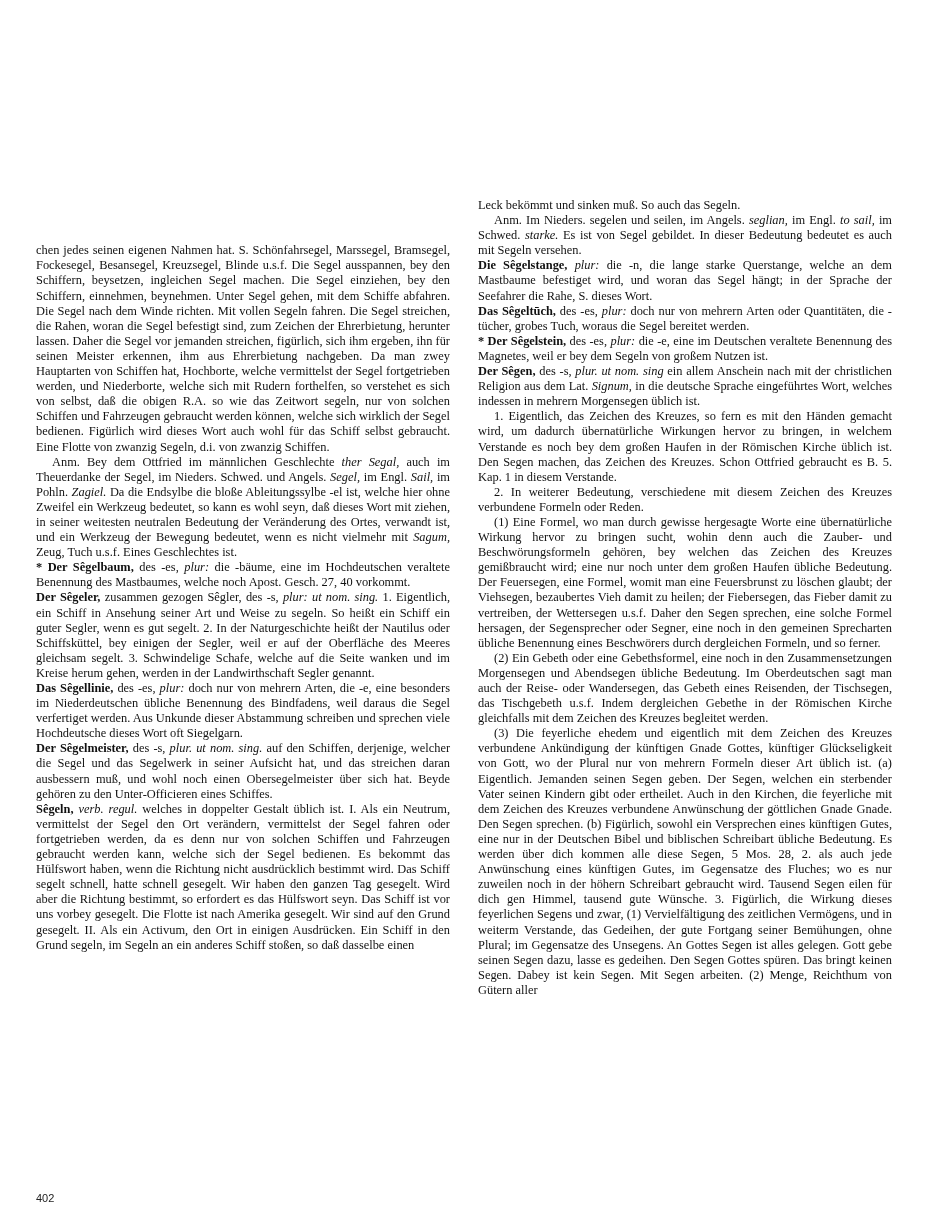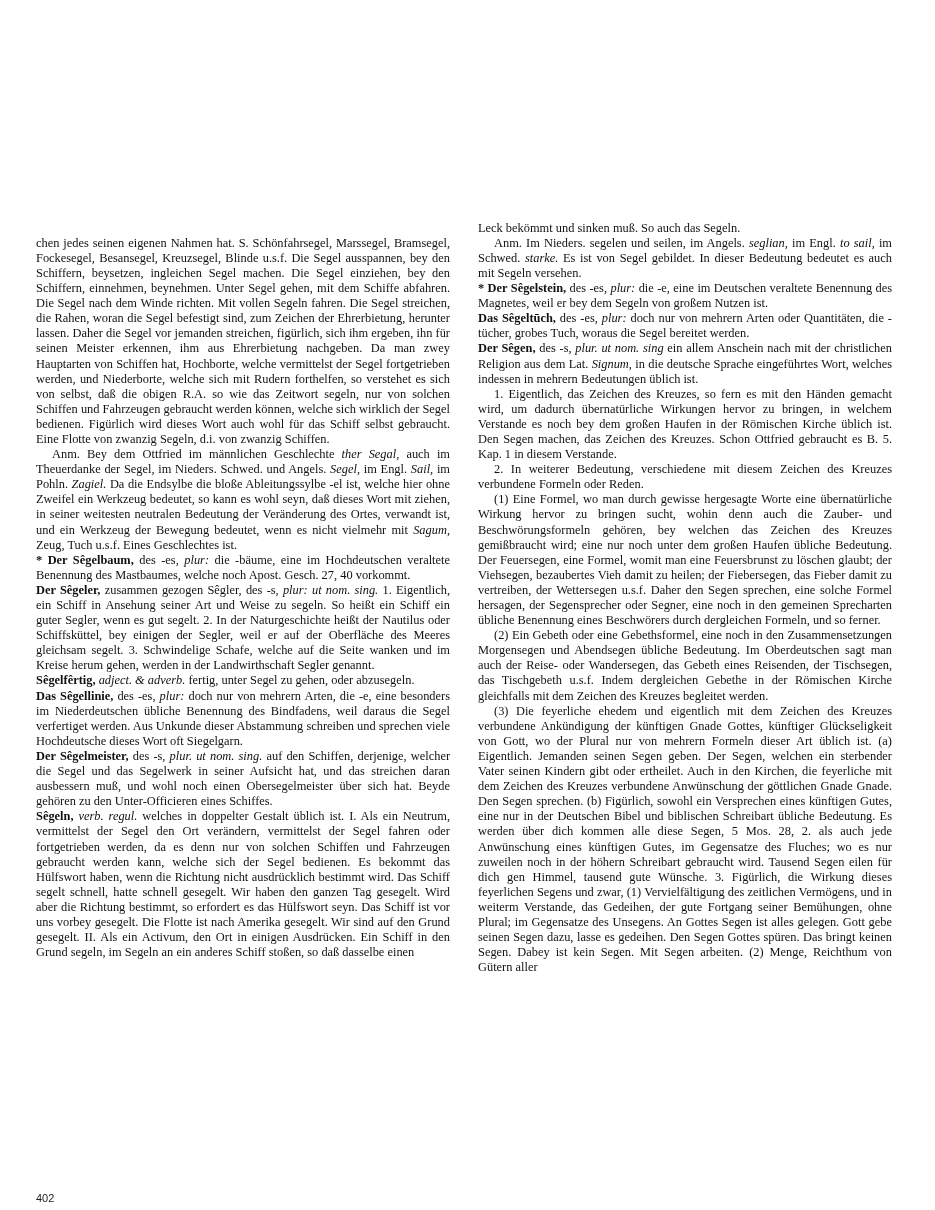--- a/index.html
+++ b/index.html
@@ -61,31 +61,31 @@
 </head>
 <body>
 
 <div class="page">
   <div class="columns">
     <div class="col" id="col-left">
         <p class="hang"><span>chen jedes seinen eigenen Nahmen hat. S. Schönfahrsegel, Marssegel, Bramsegel, Fockesegel, Besansegel, Kreuzsegel, Blinde u.s.f. Die Segel ausspannen, bey den Schiffern, beysetzen, ingleichen Segel machen. Die Segel einziehen, bey den Schiffern, einnehmen, beynehmen. Unter Segel gehen, mit dem Schiffe abfahren. Die Segel nach dem Winde richten. Mit vollen Segeln fahren. Die Segel streichen, die Rahen, woran die Segel befestigt sind, zum Zeichen der Ehrerbietung, herunter lassen. Daher die Segel vor jemanden streichen, figürlich, sich ihm ergeben, ihn für seinen Meister erkennen, ihm aus Ehrerbietung nachgeben. Da man zwey Hauptarten von Schiffen hat, Hochborte, welche vermittelst der Segel fortgetrieben werden, und Niederborte, welche sich mit Rudern forthelfen, so verstehet es sich von selbst, daß die obigen R.A. so wie das Zeitwort segeln, nur von solchen Schiffen und Fahrzeugen gebraucht werden können, welche sich wirklich der Segel bedienen. Figürlich wird dieses Wort auch wohl für das Schiff selbst gebraucht. Eine Flotte von zwanzig Segeln, d.i. von zwanzig Schiffen.</span></p>
         <p class="indent"><span>Anm. Bey dem Ottfried im männlichen Geschlechte </span><i>ther Segal,</i><span> auch im Theuerdanke der Segel, im Nieders. Schwed. und Angels. </span><i>Segel,</i><span> im Engl. </span><i>Sail,</i><span> im Pohln. </span><i>Zagiel.</i><span> Da die Endsylbe die bloße Ableitungssylbe -el ist, welche hier ohne Zweifel ein Werkzeug bedeutet, so kann es wohl seyn, daß dieses Wort mit ziehen, in seiner weitesten neutralen Bedeutung der Veränderung des Ortes, verwandt ist, und ein Werkzeug der Bewegung bedeutet, wenn es nicht vielmehr mit </span><i>Sagum,</i><span> Zeug, Tuch u.s.f. Eines Geschlechtes ist.</span></p>
         <p class="hang"><b>* Der Sêgelbaum,</b><span> des -es, </span><i>plur:</i><span> die -bäume, eine im Hochdeutschen veraltete Benennung des Mastbaumes, welche noch Apost. Gesch. 27, 40 vorkommt.</span></p>
         <p class="hang"><b>Der Sêgeler,</b><span> zusammen gezogen Sêgler, des -s, </span><i>plur: ut nom. sing.</i><span> 1. Eigentlich, ein Schiff in Ansehung seiner Art und Weise zu segeln. So heißt ein Schiff ein guter Segler, wenn es gut segelt. 2. In der Naturgeschichte heißt der Nautilus oder Schiffsküttel, bey einigen der Segler, weil er auf der Oberfläche des Meeres gleichsam segelt. 3. Schwindelige Schafe, welche auf die Seite wanken und im Kreise herum gehen, werden in der Landwirthschaft Segler genannt.</span></p>
-        <p class="hang"><b>Sêgelfêrtig,</b><span> </span><i>adject. &amp; adverb.</i><span> fertig, unter Segel zu gehen, oder abzusegeln.</span></p>
         <p class="hang"><b>Das Sêgellinie,</b><span> des -es, </span><i>plur:</i><span> doch nur von mehrern Arten, die -e, eine besonders im Niederdeutschen übliche Benennung des Bindfadens, weil daraus die Segel verfertiget werden. Aus Unkunde dieser Abstammung schreiben und sprechen viele Hochdeutsche dieses Wort oft Siegelgarn.</span></p>
         <p class="hang"><b>Der Sêgelmeister,</b><span> des -s, </span><i>plur. ut nom. sing.</i><span> auf den Schiffen, derjenige, welcher die Segel und das Segelwerk in seiner Aufsicht hat, und das streichen daran ausbessern muß, und wohl noch einen Obersegelmeister über sich hat. Beyde gehören zu den Unter-Officieren eines Schiffes.</span></p>
         <p class="hang"><b>Sêgeln,</b><span> </span><i>verb. regul.</i><span> welches in doppelter Gestalt üblich ist. I. Als ein Neutrum, vermittelst der Segel den Ort verändern, vermittelst der Segel fahren oder fortgetrieben werden, da es denn nur von solchen Schiffen und Fahrzeugen gebraucht werden kann, welche sich der Segel bedienen. Es bekommt das Hülfswort haben, wenn die Richtung nicht ausdrücklich bestimmt wird. Das Schiff segelt schnell, hatte schnell gesegelt. Wir haben den ganzen Tag gesegelt. Wird aber die Richtung bestimmt, so erfordert es das Hülfswort seyn. Das Schiff ist vor uns vorbey gesegelt. Die Flotte ist nach Amerika gesegelt. Wir sind auf den Grund gesegelt. II. Als ein Activum, den Ort in einigen Ausdrücken. Ein Schiff in den Grund segeln, im Segeln an ein anderes Schiff stoßen, so daß dasselbe einen</span></p>
       </div>
     <div class="col" id="col-right">
         <p class="hang"><span>Leck bekömmt und sinken muß. So auch das Segeln.</span></p>
         <p class="indent"><span>Anm. Im Nieders. segelen und seilen, im Angels. </span><i>seglian,</i><span> im Engl. </span><i>to sail,</i><span> im Schwed. </span><i>starke.</i><span> Es ist von Segel gebildet. In dieser Bedeutung bedeutet es auch mit Segeln versehen.</span></p>
+        <p class="hang"><b>Die Sêgelstange,</b><span> </span><i>plur:</i><span> die -n, die lange starke Querstange, welche an dem Mastbaume befestiget wird, und woran das Segel hängt; in der Sprache der Seefahrer die Rahe, S. dieses Wort.</span></p>
+        <p class="hang"><b>Das Sêgeltūch,</b><span> des -es, </span><i>plur:</i><span> doch nur von mehrern Arten oder Quantitäten, die -tücher, grobes Tuch, woraus die Segel bereitet werden.</span></p>
         <p class="hang"><b>* Der Sêgelstein,</b><span> des -es, </span><i>plur:</i><span> die -e, eine im Deutschen veraltete Benennung des Magnetes, weil er bey dem Segeln von großem Nutzen ist.</span></p>
-        <p class="hang"><b>Das Sêgeltūch,</b><span> des -es, </span><i>plur:</i><span> doch nur von mehrern Arten oder Quantitäten, die -tücher, grobes Tuch, woraus die Segel bereitet werden.</span></p>
-        <p class="hang"><b>Der Sêgen,</b><span> des -s, </span><i>plur. ut nom. sing</i><span> ein allem Anschein nach mit der christlichen Religion aus dem Lat. </span><i>Signum,</i><span> in die deutsche Sprache eingeführtes Wort, welches indessen in mehrern Bedeutungen üblich ist.</span></p>
+        <p class="hang"><b>Der Sêgen,</b><span> des -s, </span><i>plur. ut nom. sing</i><span> ein allem Anschein nach mit der christlichen Religion aus dem Lat. </span><i>Signum,</i><span> in die deutsche Sprache eingeführtes Wort, welches indessen in mehrern Morgensegen üblich ist.</span></p>
         <p class="indent"><span>1. Eigentlich, das Zeichen des Kreuzes, so fern es mit den Händen gemacht wird, um dadurch übernatürliche Wirkungen hervor zu bringen, in welchem Verstande es noch bey dem großen Haufen in der Römischen Kirche üblich ist. Den Segen machen, das Zeichen des Kreuzes. Schon Ottfried gebraucht es B. 5. Kap. 1 in diesem Verstande.</span></p>
         <p class="indent"><span>2. In weiterer Bedeutung, verschiedene mit diesem Zeichen des Kreuzes verbundene Formeln oder Reden.</span></p>
         <p class="indent"><span>(1) Eine Formel, wo man durch gewisse hergesagte Worte eine übernatürliche Wirkung hervor zu bringen sucht, wohin denn auch die Zauber- und Beschwörungsformeln gehören, bey welchen das Zeichen des Kreuzes gemißbraucht wird; eine nur noch unter dem großen Haufen übliche Bedeutung. Der Feuersegen, eine Formel, womit man eine Feuersbrunst zu löschen glaubt; der Viehsegen, bezaubertes Vieh damit zu heilen; der Fiebersegen, das Fieber damit zu vertreiben, der Wettersegen u.s.f. Daher den Segen sprechen, eine solche Formel hersagen, der Segensprecher oder Segner, eine noch in den gemeinen Sprecharten übliche Benennung eines Beschwörers durch dergleichen Formeln, und so ferner.</span></p>
         <p class="indent"><span>(2) Ein Gebeth oder eine Gebethsformel, eine noch in den Zusammensetzungen Morgensegen und Abendsegen übliche Bedeutung. Im Oberdeutschen sagt man auch der Reise- oder Wandersegen, das Gebeth eines Reisenden, der Tischsegen, das Tischgebeth u.s.f. Indem dergleichen Gebethe in der Römischen Kirche gleichfalls mit dem Zeichen des Kreuzes begleitet werden.</span></p>
         <p class="indent"><span>(3) Die feyerliche ehedem und eigentlich mit dem Zeichen des Kreuzes verbundene Ankündigung der künftigen Gnade Gottes, künftiger Glückseligkeit von Gott, wo der Plural nur von mehrern Formeln dieser Art üblich ist. (a) Eigentlich. Jemanden seinen Segen geben. Der Segen, welchen ein sterbender Vater seinen Kindern gibt oder ertheilet. Auch in den Kirchen, die feyerliche mit dem Zeichen des Kreuzes verbundene Anwünschung der göttlichen Gnade Gnade. Den Segen sprechen. (b) Figürlich, sowohl ein Versprechen eines künftigen Gutes, eine nur in der Deutschen Bibel und biblischen Schreibart übliche Bedeutung. Es werden über dich kommen alle diese Segen, 5 Mos. 28, 2. als auch jede Anwünschung eines künftigen Gutes, im Gegensatze des Fluches; wo es nur zuweilen noch in der höhern Schreibart gebraucht wird. Tausend Segen eilen für dich gen Himmel, tausend gute Wünsche. 3. Figürlich, die Wirkung dieses feyerlichen Segens und zwar, (1) Vervielfältigung des zeitlichen Vermögens, und in weiterm Verstande, das Gedeihen, der gute Fortgang seiner Bemühungen, ohne Plural; im Gegensatze des Unsegens. An Gottes Segen ist alles gelegen. Gott gebe seinen Segen dazu, lasse es gedeihen. Den Segen Gottes spüren. Das bringt keinen Segen. Dabey ist kein Segen. Mit Segen arbeiten. (2) Menge, Reichthum von Gütern aller</span></p>
       </div>
   </div>
   <div class="folio">402</div>
 </div>
 

